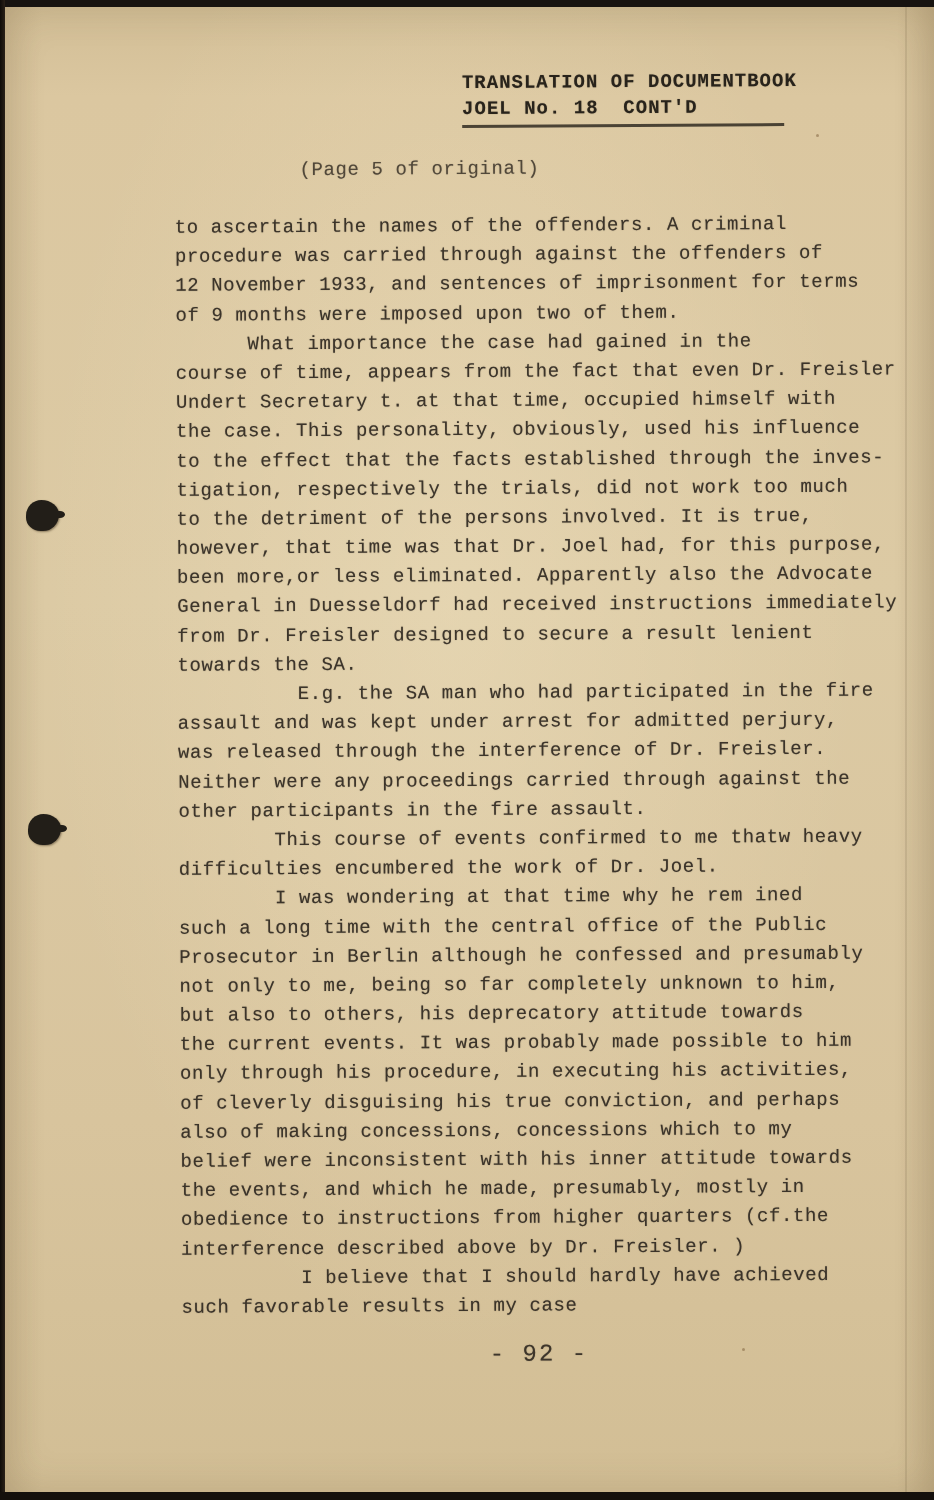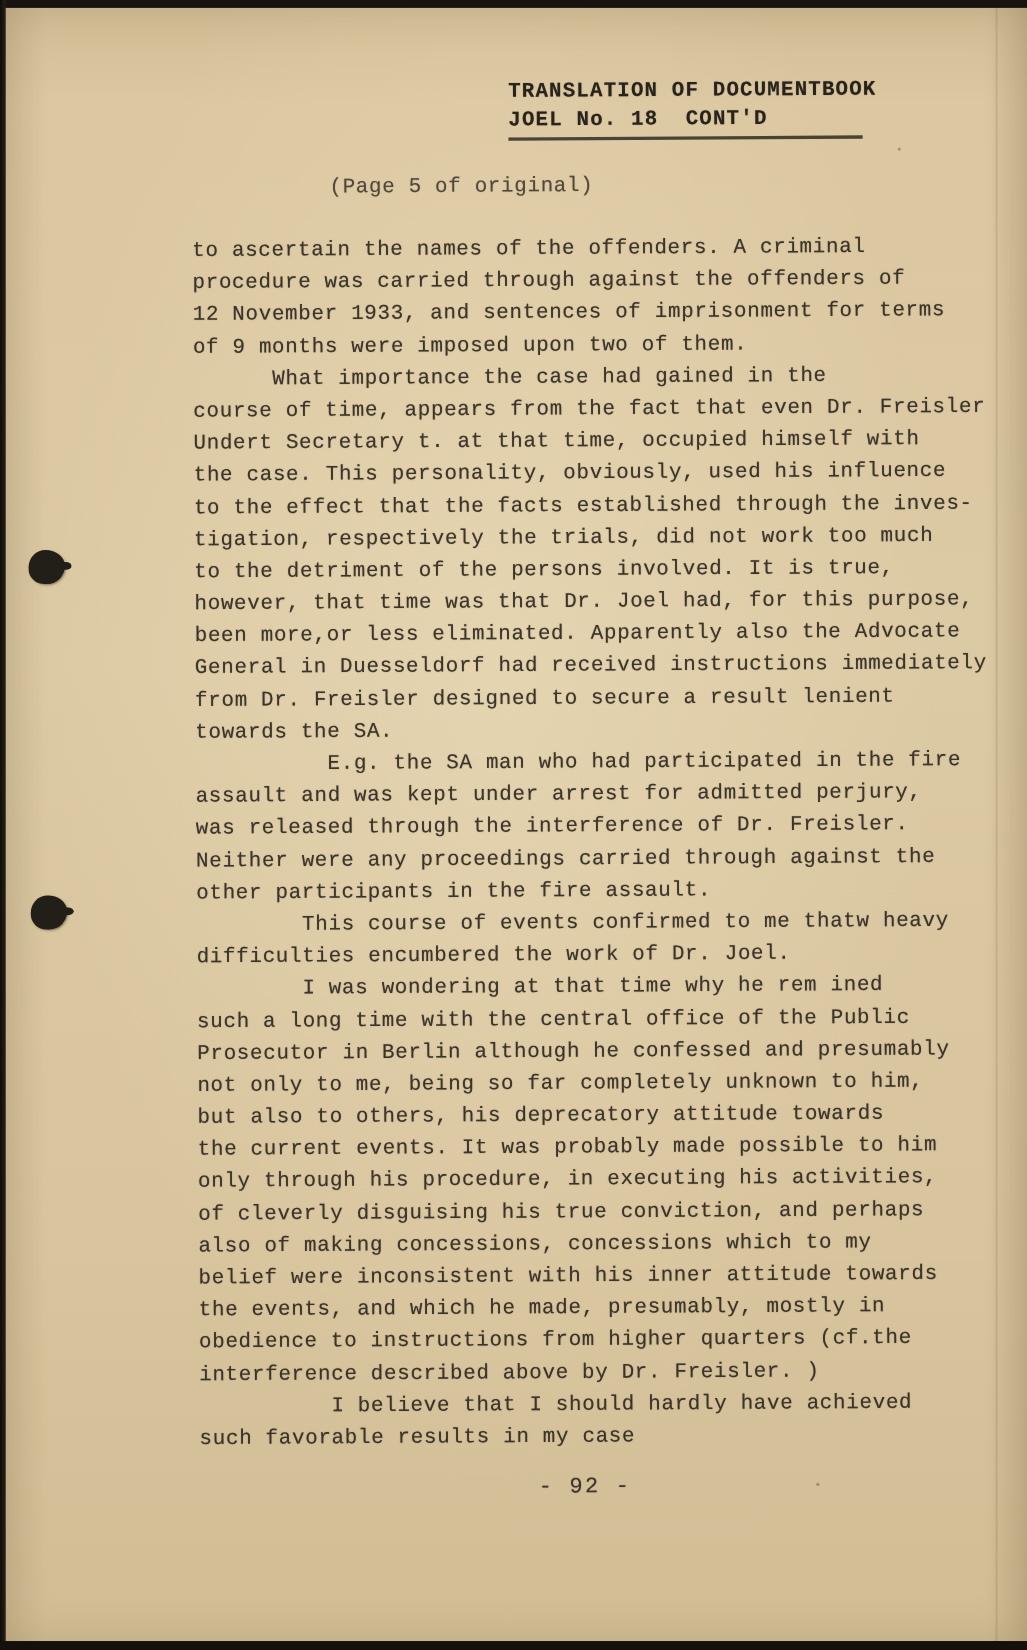--- a/index.html
+++ b/index.html
@@ -46,21 +46,21 @@
     text-shadow:0 0 1px rgba(58,50,40,0.4);
   }
   .bodytext{
     position:absolute;left:173px;top:205px;width:740px;
     font-size:19px;line-height:29.2px;letter-spacing:0.6px;
     text-shadow:0 0 1px rgba(48,41,33,0.5);
   }
   .tline{white-space:pre;height:29.2px;}
   .pagenum{
     position:absolute;left:481px;top:1334px;
-    font-size:20px;letter-spacing:2px;white-space:pre;
+    font-size:24px;letter-spacing:2px;white-space:pre;
     color:rgba(48,41,33,0.85);
     text-shadow:0 0 1px rgba(48,41,33,0.5);
   }
   .hole{
     position:absolute;width:33px;height:31px;
     background:#221e18;
     border-radius:48% 55% 50% 46% / 52% 48% 55% 45%;
     box-shadow:1px 1px 2px rgba(60,45,25,0.5);
   }
   .hole .tail{

